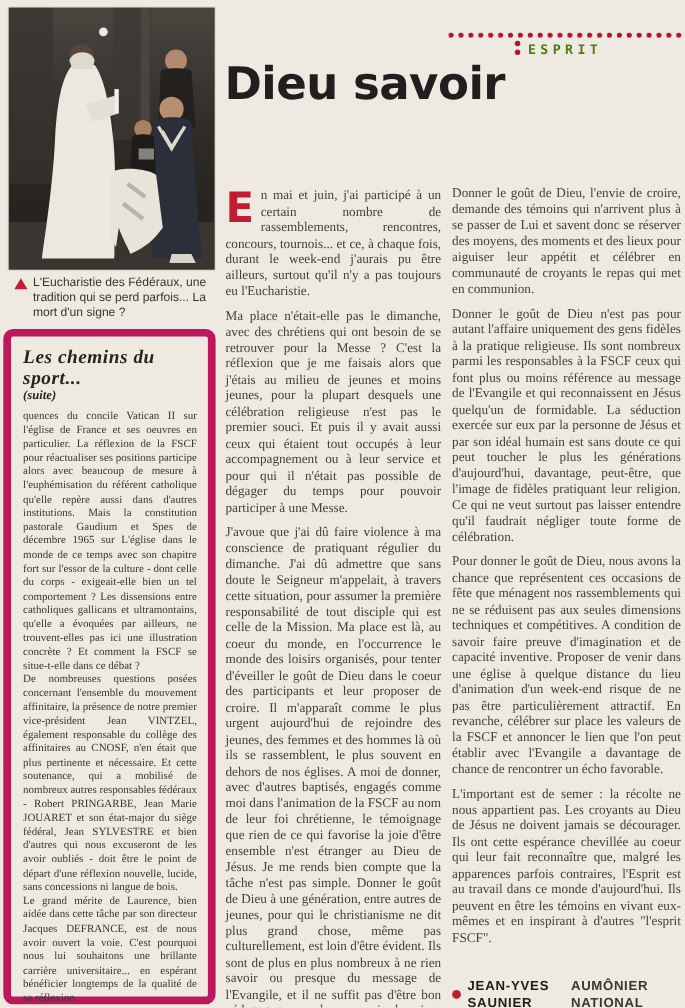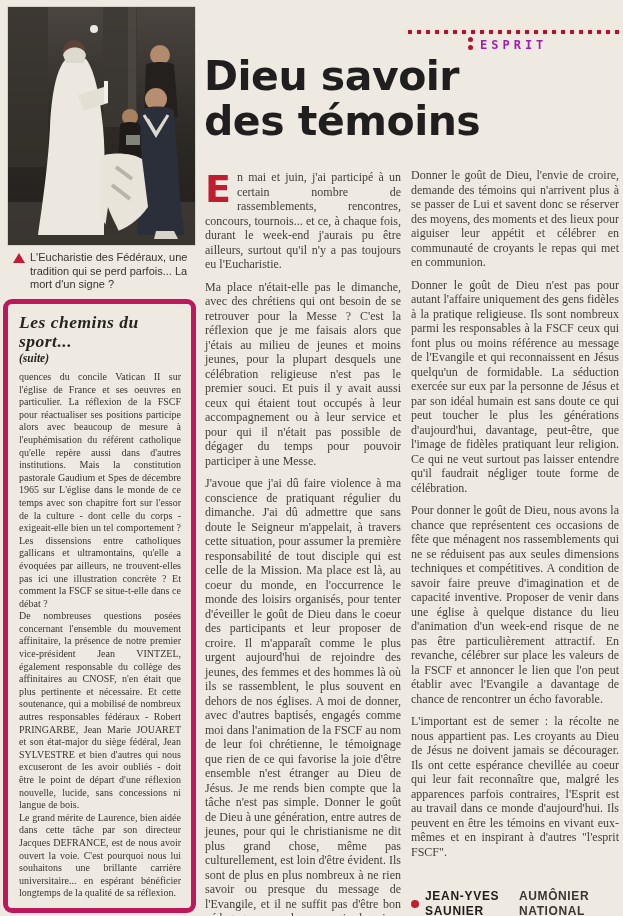--- a/index.html
+++ b/index.html
@@ -32,21 +32,21 @@
   .tri{
     width:0;height:0;margin-top:2px;flex:0 0 auto;
     border-left:6px solid transparent;
     border-right:6px solid transparent;
     border-bottom:10px solid #c01d32;
   }
 
   
   .sidebox{
     left:3px;top:299px;width:193px;height:614px;
-    border:5px solid #be185d;border-radius:9px;
+    border:7px solid #be185d;border-radius:9px;
     padding:9px 10px 4px 11px;
     box-sizing:border-box;
     background:#eeeae1;
   }
   .sidebox h2{
     margin:0;font-size:17.5px;line-height:19px;
     font-style:italic;font-weight:bold;color:#262320;
     letter-spacing:.5px;
   }
   .suite{
@@ -65,21 +65,21 @@
   
   .dotted-rule{
     left:407px;top:29px;width:214px;height:6px;
     background-image:radial-gradient(circle at 3px 3px,#b5122b 2.1px,rgba(0,0,0,0) 2.6px);
     background-size:9px 6px;background-repeat:repeat-x;
   }
   .esprit{
     left:468px;top:38px;
     font-family:"DejaVu Sans Mono", monospace;
     font-size:12px;font-weight:bold;letter-spacing:4px;
-    color:#a21caf;
+    color:#4d7c0f;
     display:flex;align-items:center;
   }
   .colon{
     width:5px;height:5px;border-radius:50%;
     background:#b5122b;display:inline-block;
     margin-right:7px;position:relative;top:2px;
     box-shadow:0 -8px 0 #b5122b;
   }
   .title{
     left:204px;top:54px;width:410px;
@@ -170,21 +170,20 @@
 
 <div class="abs dotted-rule"></div>
 
 <div class="abs esprit">
   <span class="colon"></span>
   <span>ESPRIT</span>
 </div>
 
 <h1 class="abs title">
   <span>Dieu savoir</span><br>
-  <span>des témoins</span>
 </h1>
 
 <div class="abs col col1">
   <p>
     <span class="dropcap">E</span><span>n mai et juin, j'ai participé à un certain nombre de rassemblements, rencontres, concours, tournois... et ce, à chaque fois, durant le week-end j'aurais pu être ailleurs, surtout qu'il n'y a pas toujours eu l'Eucharistie.</span>
   </p>
   <p>Ma place n'était-elle pas le dimanche, avec des chrétiens qui ont besoin de se retrouver pour la Messe ? C'est la réflexion que je me faisais alors que j'étais au milieu de jeunes et moins jeunes, pour la plupart desquels une célébration religieuse n'est pas le premier souci. Et puis il y avait aussi ceux qui étaient tout occupés à leur accompagnement ou à leur service et pour qui il n'était pas possible de dégager du temps pour pouvoir participer à une Messe.</p>
   <p>J'avoue que j'ai dû faire violence à ma conscience de pratiquant régulier du dimanche. J'ai dû admettre que sans doute le Seigneur m'appelait, à travers cette situation, pour assumer la première responsabilité de tout disciple qui est celle de la Mission. Ma place est là, au coeur du monde, en l'occurrence le monde des loisirs organisés, pour tenter d'éveiller le goût de Dieu dans le coeur des participants et leur proposer de croire. Il m'apparaît comme le plus urgent aujourd'hui de rejoindre des jeunes, des femmes et des hommes là où ils se rassemblent, le plus souvent en dehors de nos églises. A moi de donner, avec d'autres baptisés, engagés comme moi dans l'animation de la FSCF au nom de leur foi chrétienne, le témoignage que rien de ce qui favorise la joie d'être ensemble n'est étranger au Dieu de Jésus. Je me rends bien compte que la tâche n'est pas simple. Donner le goût de Dieu à une génération, entre autres de jeunes, pour qui le christianisme ne dit plus grand chose, même pas culturellement, est loin d'être évident. Ils sont de plus en plus nombreux à ne rien savoir ou presque du message de l'Evangile, et il ne suffit pas d'être bon pédagogue pour donner envie de suivre le chemin de Jésus.</p>
 </div>
 

